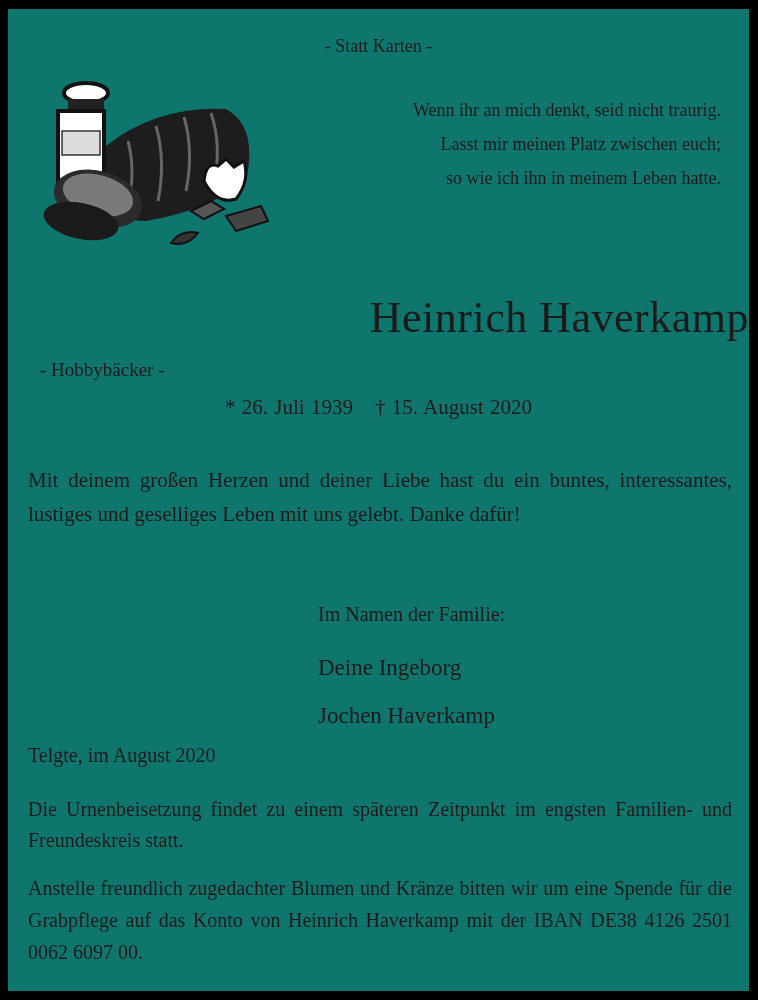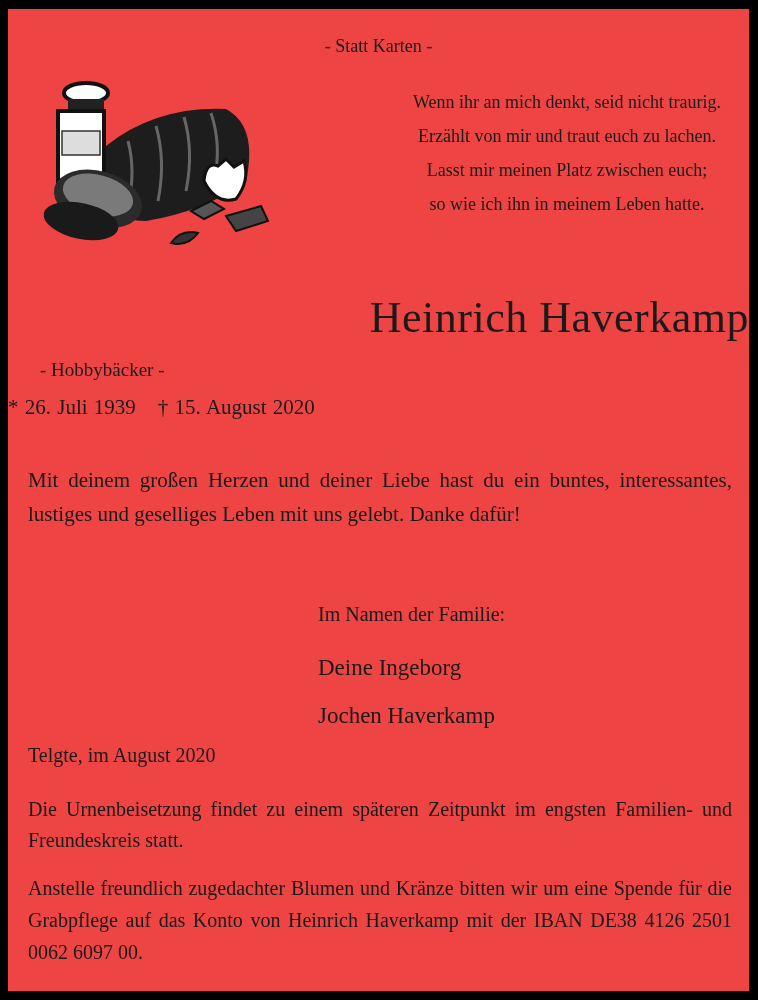--- a/index.html
+++ b/index.html
@@ -1,29 +1,29 @@
 <!DOCTYPE html>
 <html><head>
   <meta charset="utf-8">
   <style>
     html, body { margin: 0; padding: 0; }
     body { width: 758px; height: 1000px; background: #000; overflow: hidden; }
     .frame {
       position: absolute; left: 8px; top: 9px; width: 741px; height: 982px;
-      background: #ef4444;
+      background: #0f766e;
       font-family: "Liberation Serif", "DejaVu Serif", serif;
       color: #1a1a1a;
     }
     .abs { position: absolute; }
     .statt { left: 0; width: 741px; top: 27px; text-align: center; font-size: 18px; }
-    .poem { right: 28px; top: 76px; text-align: center; font-size: 18px; line-height: 34px; }
+    .poem { right: 28px; top: 84px; text-align: right; font-size: 18px; line-height: 34px; }
     .illus { left: 28px; top: 62px; width: 235px; height: 180px; }
     .name { left: 0; width: 741px; top: 283px; text-align: right; font-size: 44px; letter-spacing: 0.5px; }
     .sub { left: 0; width: 741px; top: 350px; text-align: left; font-size: 19px; padding-left: 32px; }
-    .dates { left: 0; width: 741px; top: 386px; font-size: 21px; word-spacing: 1px; }
+    .dates { left: 0; width: 741px; top: 386px; text-align: center; font-size: 21px; word-spacing: 1px; }
     .dates .gap { display: inline-block; width: 22px; }
     .para { left: 20px; width: 704px; font-size: 21px; line-height: 34px; text-align: justify; }
     .para.p1 { top: 454px; }
     .sign { left: 310px; font-size: 20px; margin-top: 28px; }
     .sign1 { top: 566px; }
     .sign2 { top: 618px; font-size: 23px; text-align: center; }
     .sign3 { top: 666px; font-size: 23px; }
     .place { left: 20px; top: 735px; font-size: 20px; }
     .para.p2 { top: 785px; font-size: 20px; line-height: 31px; }
     .para.p3 { top: 863px; font-size: 20px; line-height: 32px; }
@@ -54,21 +54,20 @@
 
     <path d="M168 110 Q170 90 182 95 L190 88 L198 96 L208 90 Q214 110 200 128 Q180 134 168 110 Z" fill="#fff" stroke="#111" stroke-width="3"></path>
 
     <path d="M155 140 L175 130 L188 138 L168 148 Z" fill="#555" stroke="#111" stroke-width="2"></path>
     <path d="M190 145 L225 135 L232 150 L200 160 Z" fill="#444" stroke="#111" stroke-width="2"></path>
     <path d="M135 172 Q145 158 162 162 Q152 176 135 172 Z" fill="#333" stroke="#111" stroke-width="2"></path>
   </svg>
 
   <div class="abs poem">
     <div>Wenn ihr an mich denkt, seid nicht traurig.</div>
-    <div>Erzählt von mir und traut euch zu lachen.</div>
     <div>Lasst mir meinen Platz zwischen euch;</div>
     <div>so wie ich ihn in meinem Leben hatte.</div>
   </div>
 
   <div class="abs name">Heinrich Haverkamp</div>
   <div class="abs sub">- Hobbybäcker -</div>
   <div class="abs dates">
     <span>* 26. Juli 1939</span><span class="gap"></span><span>† 15. August 2020</span>
   </div>
 

